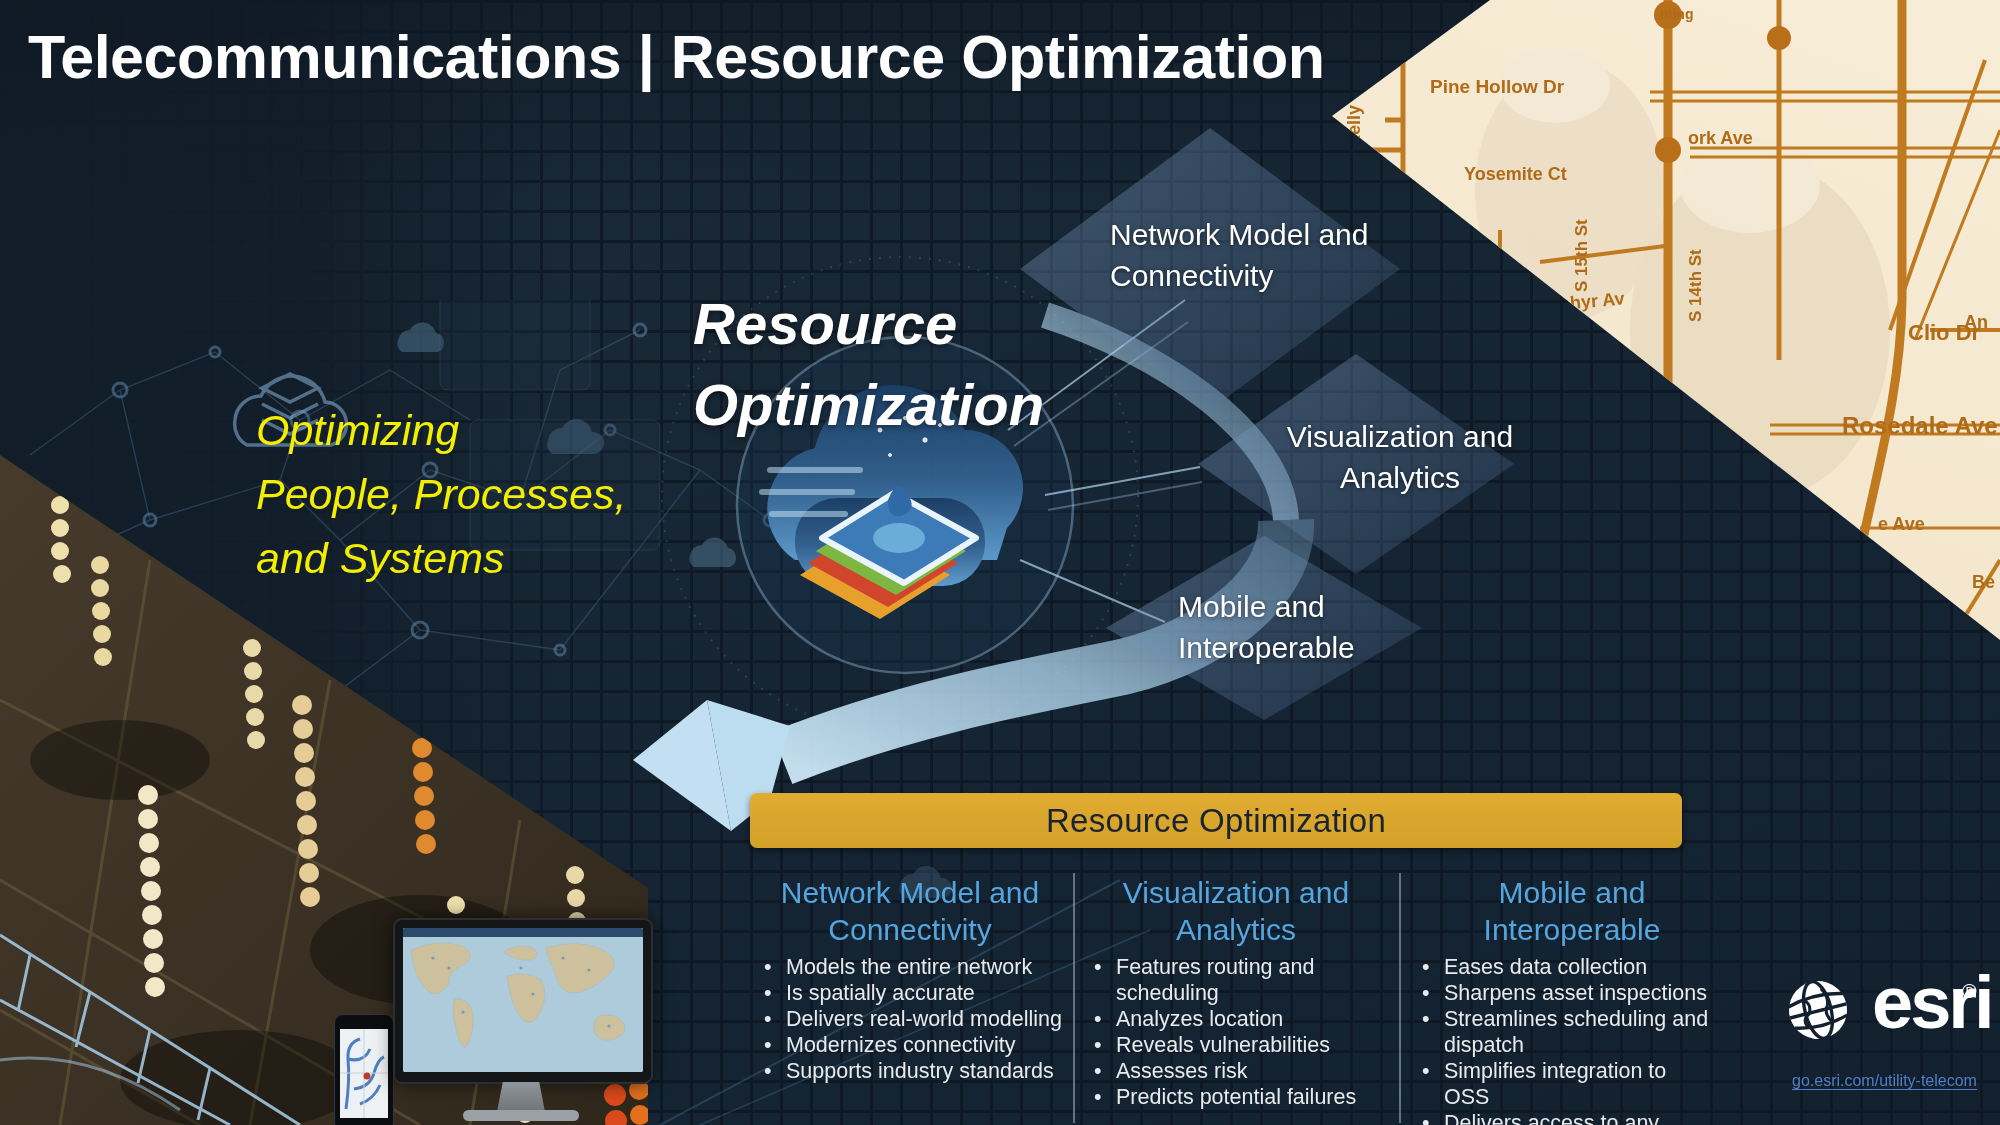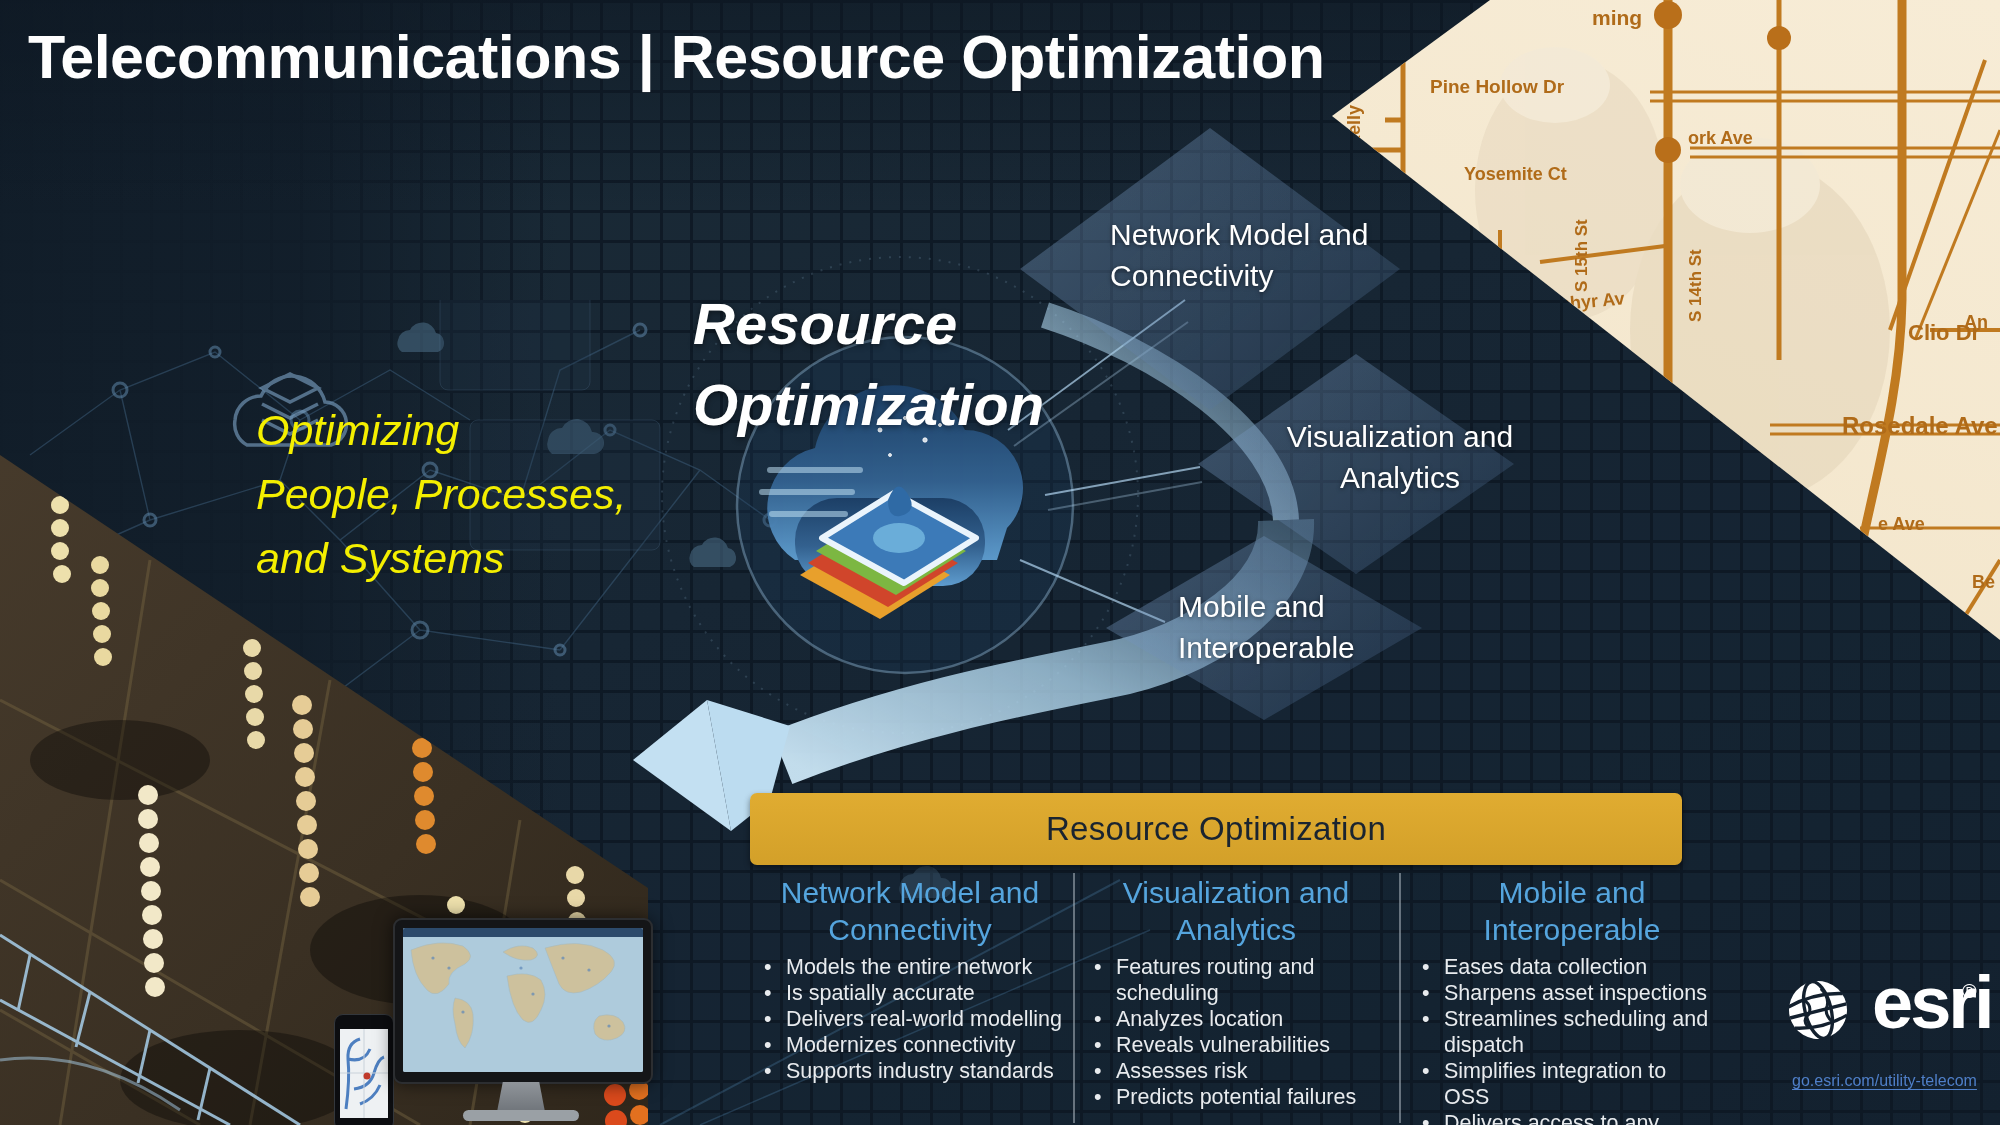--- a/index.html
+++ b/index.html
@@ -39,21 +39,21 @@
   #callout-2{left:1178px;top:586px;}
 
   
   .diamond{position:absolute;clip-path:polygon(50% 0%,100% 50%,50% 100%,0% 50%);
            background:linear-gradient(140deg,rgba(130,165,205,.38),rgba(64,94,132,.26));}
   #diamond-0{left:1020px;top:128px;width:380px;height:282px;}
   #diamond-1{left:1198px;top:354px;width:316px;height:220px;}
   #diamond-2{left:1106px;top:536px;width:316px;height:184px;}
 
   
-  #banner{left:750px;top:793px;width:932px;height:72px;border-radius:7px;
+  #banner{left:750px;top:793px;width:932px;height:55px;border-radius:7px;
           background:linear-gradient(180deg,#e0ac31,#d3a029);
           box-shadow:0 3px 6px rgba(0,0,0,.45);
           display:flex;align-items:center;justify-content:center;}
   #banner span{font-size:33px;color:#1a2430;font-weight:500;letter-spacing:.3px;}
 
   
   .col-title{position:absolute;top:874px;font-size:30px;line-height:37px;color:#55a5de;font-weight:500;text-align:center;}
   .col-list{position:absolute;top:954px;font-size:21.5px;line-height:26px;color:#e8ebee;}
   .bullet{position:relative;padding-left:26px;}
   .bullet::before{content:"•";position:absolute;left:4px;top:0;color:#e8ebee;}
@@ -305,21 +305,21 @@
         <circle cx="479" cy="38" r="12"></circle>
           <circle cx="548" cy="585" r="12"></circle>
       </g>
     </svg>
     <span class="street-label" style="left:1430px;top:76px;font-size:19px;">Pine Hollow Dr</span>
     <span class="street-label" style="left:1436px;top:164px;font-size:18px;margin-left:28px;">Yosemite Ct</span>
     <span class="street-label" style="left:1344px;top:148px;font-size:18px;transform:rotate(-90deg);transform-origin:0 0;">Kelly</span>
     <span class="street-label" style="left:1572px;top:292px;font-size:17px;transform:rotate(-90deg);transform-origin:0 0;">S 15th St</span>
     <span class="street-label" style="left:1686px;top:322px;font-size:17px;transform:rotate(-90deg);transform-origin:0 0;">S 14th St</span>
     <span class="street-label" style="left:1688px;top:128px;font-size:18px;">ork Ave</span>
-    <span class="street-label" style="left:1592px;top:6px;font-size:21px;">ming</span>
+    <span class="street-label" style="left:1660px;top:6px;font-size:14px;">ming</span>
     <span class="street-label" style="left:1538px;top:292px;font-size:18px;transform:rotate(-5deg);">Zephyr Av</span>
     <span class="street-label" style="left:1908px;top:320px;font-size:22px;">Clio Dr</span>
     <span class="street-label" style="left:1842px;top:412px;font-size:24px;">Rosedale Ave</span>
     <span class="street-label" style="left:1878px;top:514px;font-size:18px;">e Ave</span>
     <span class="street-label" style="left:1964px;top:276px;font-size:18px;margin-top:36px;">An</span>
     <span class="street-label" style="left:1972px;top:572px;font-size:18px;">Be</span>
   </div>
 
   <svg class="abs" style="left:0;top:0;" width="2000" height="1125" viewBox="0 0 2000 1125">
     <defs>

